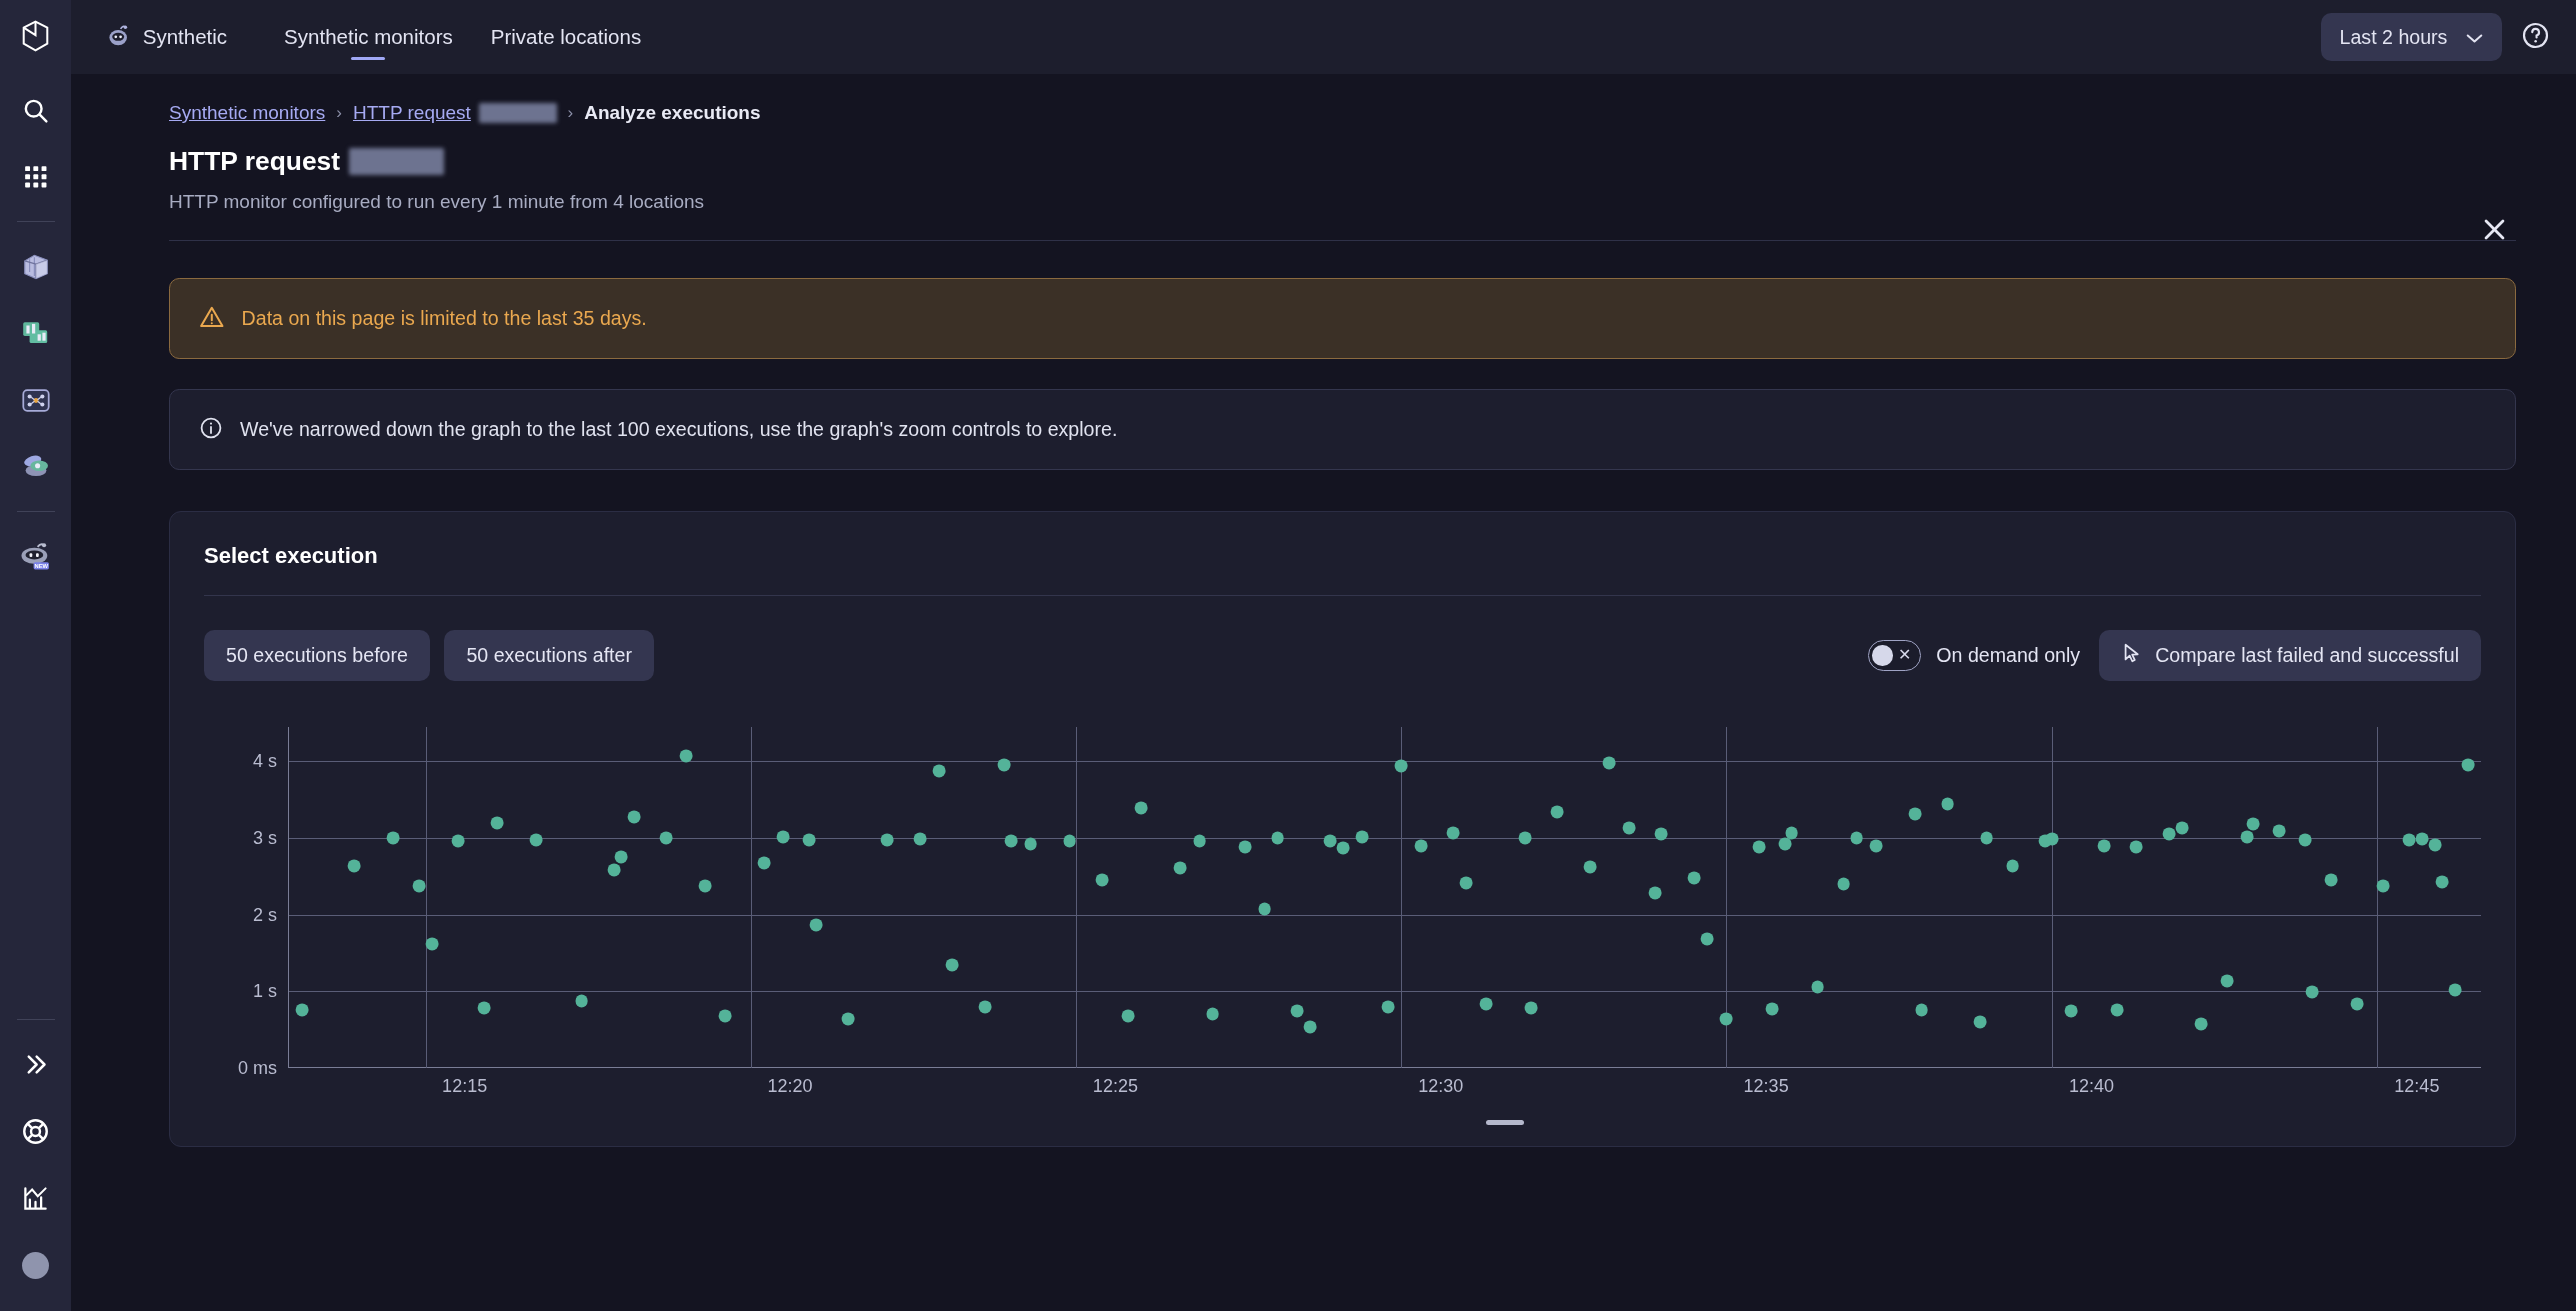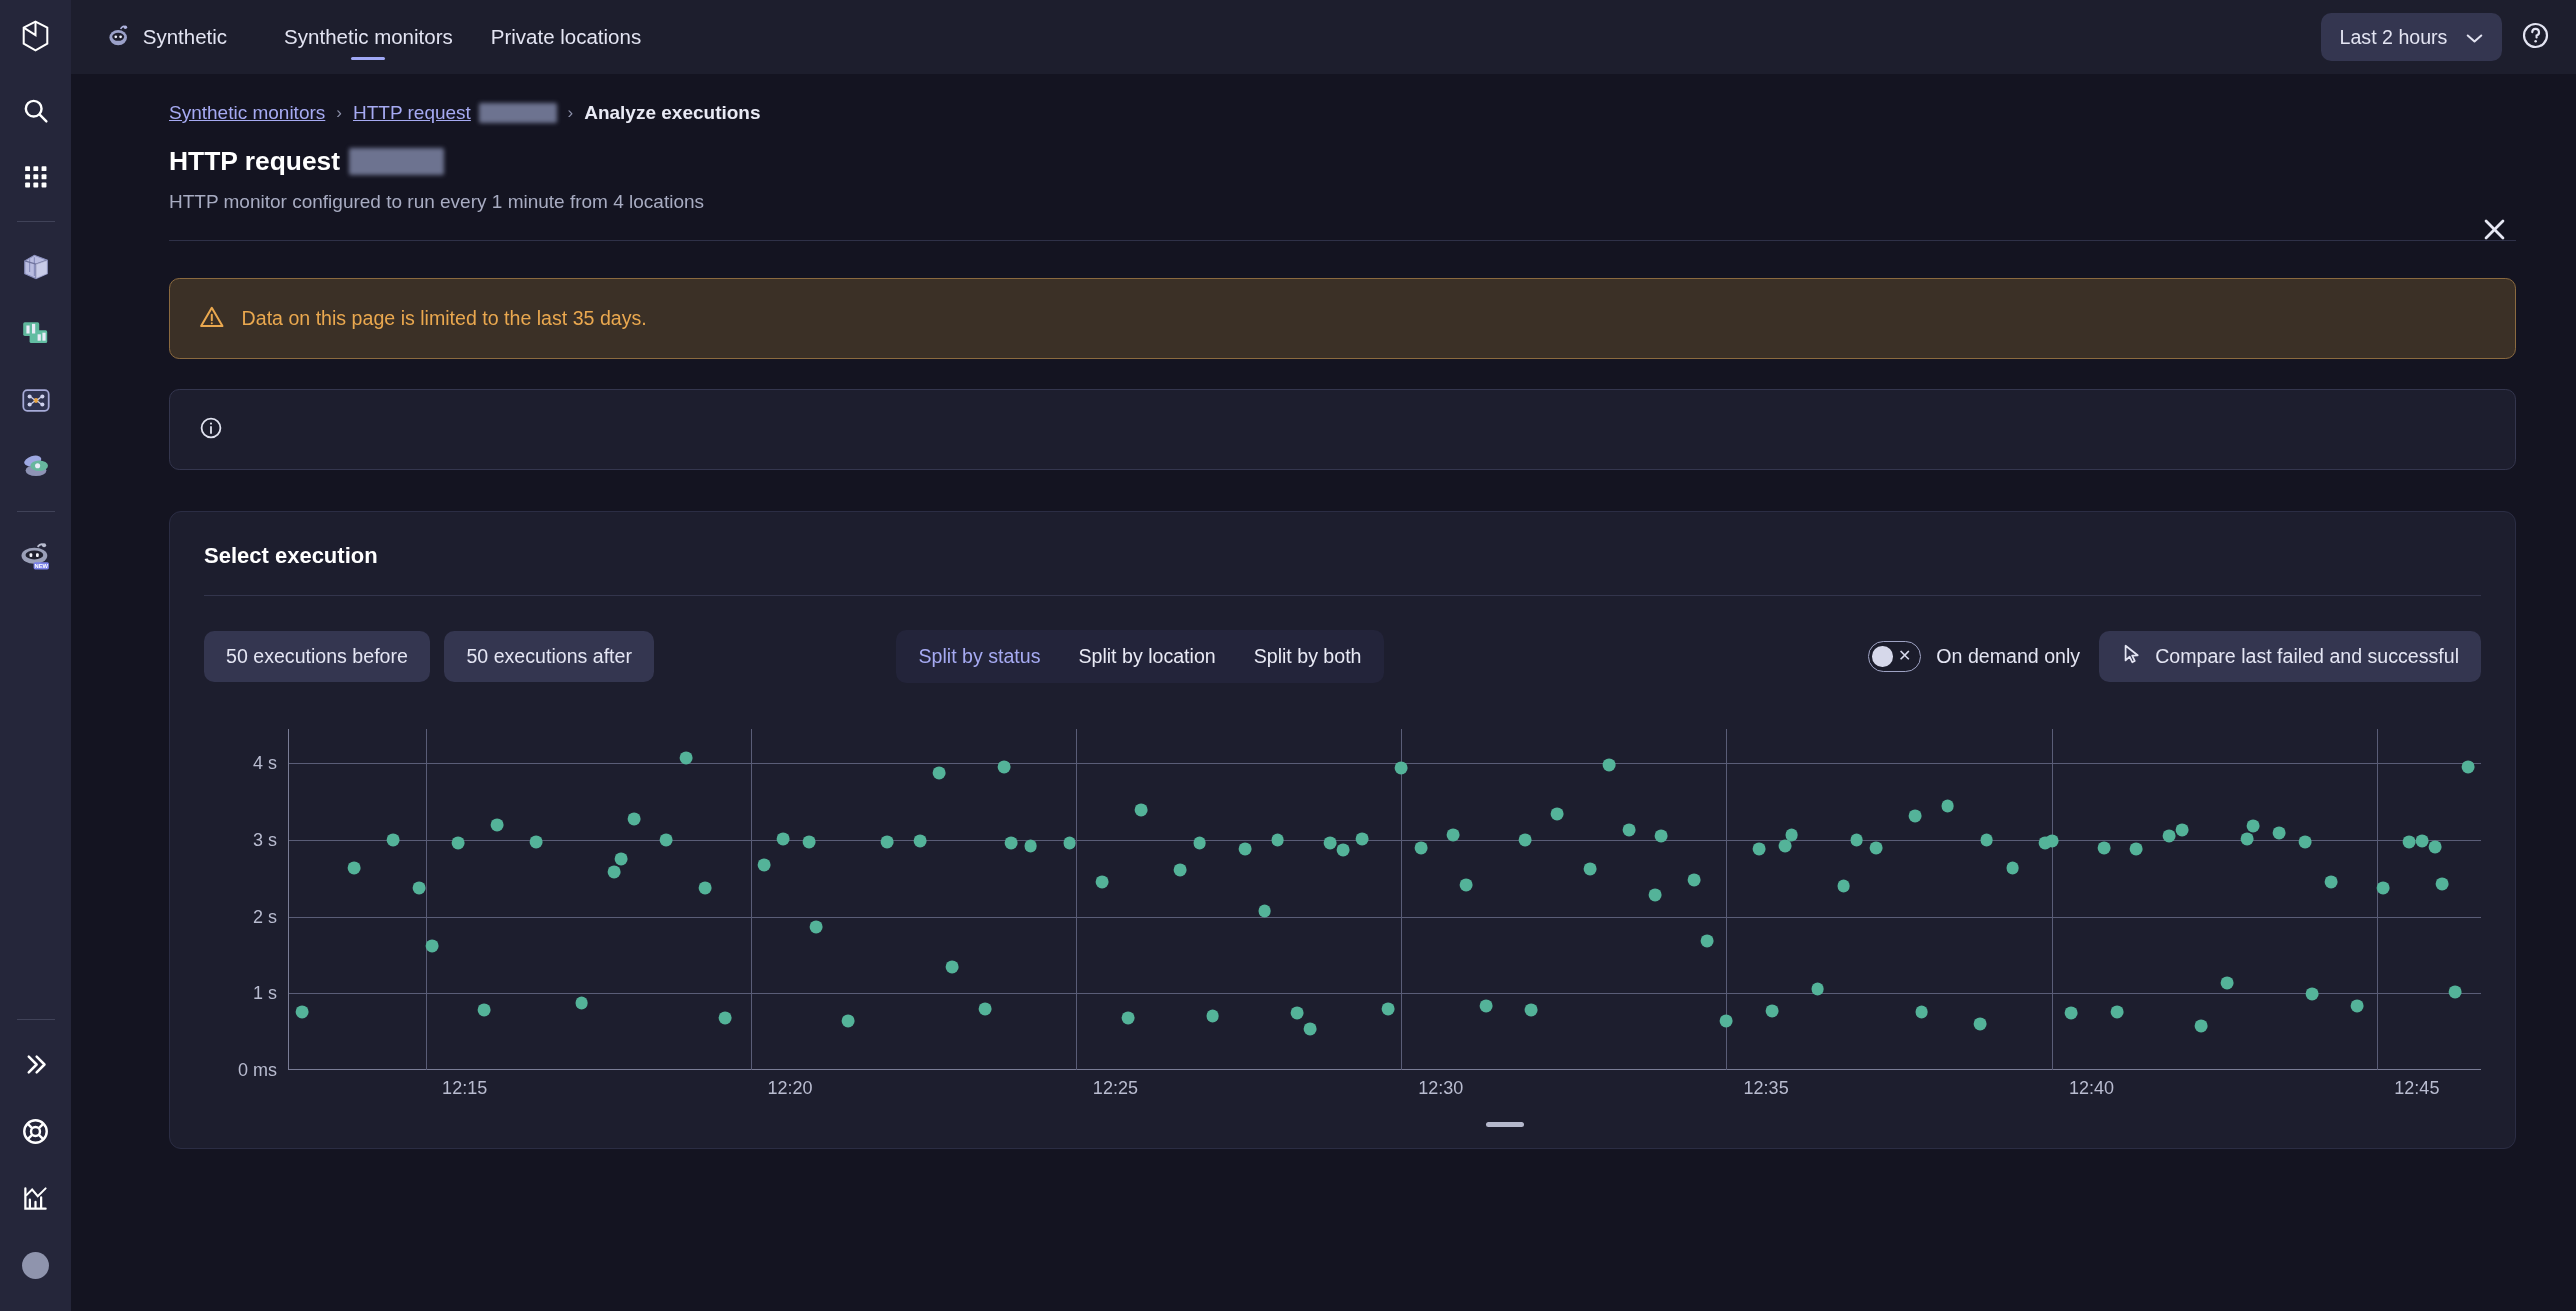--- a/index.html
+++ b/index.html
@@ -375,35 +375,31 @@
 
 
     <div class="info-banner">
       <span>
         <svg width="24" height="24" viewBox="0 0 24 24" fill="none" stroke="#e0e2ef" stroke-width="1.8">
           <circle cx="12" cy="12" r="9.4"></circle>
           <circle cx="12" cy="7.6" r="1.05" fill="#e0e2ef" stroke="none"></circle>
           <line x1="12" y1="11" x2="12" y2="17" stroke-linecap="round"></line>
         </svg>
       </span>
+      <span class="info-text">We've narrowed down the graph to the last 100 executions, use the graph's zoom controls to explore.</span>
     </div>
 
     <div class="panel">
       <div class="panel-title">Select execution</div>
       <div class="panel-hr"></div>
 
       <div class="controls">
         <button class="btn">50 executions before</button>
         <button class="btn">50 executions after</button>
 
-        <div class="tabgroup">
-          <div class="tab active">Split by status</div>
-          <div class="tab">Split by location</div>
-          <div class="tab">Split by both</div>
-        </div>
 
         <div class="right-ctrls">
           <div style="display:flex;align-items:center;gap:15.3px;">
             <div class="toggle">
               <div class="knob"></div>
               <span class="xm">✕</span>
             </div>
             <span class="toggle-label">On demand only</span>
           </div>
           <button class="btn">

